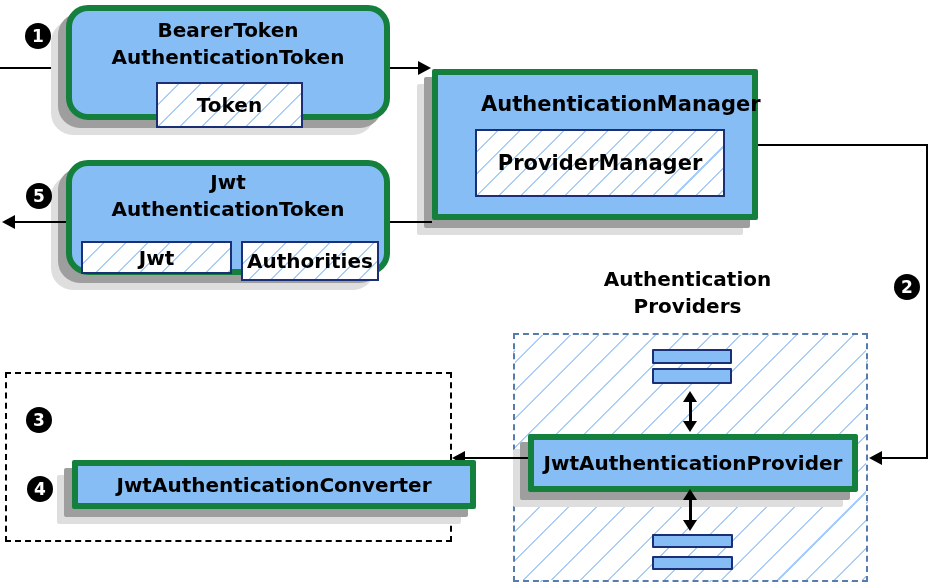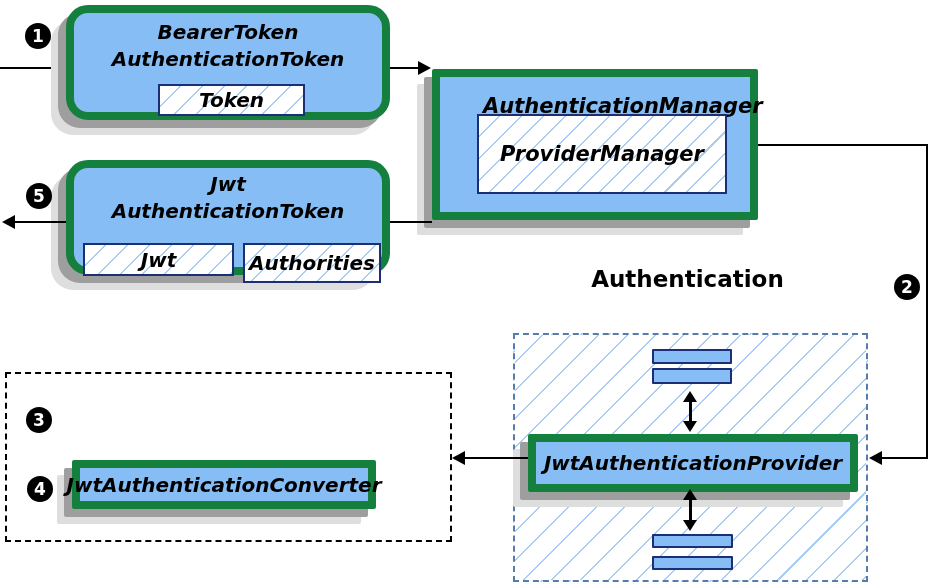--- a/index.html
+++ b/index.html
@@ -3,42 +3,42 @@
 <meta charset="utf-8">
 <style>
   html,body{margin:0;padding:0;background:#fff;}
   .stage{
     position:relative;width:932px;height:584px;background:#ffffff;overflow:hidden;
     font-family:"DejaVu Sans",sans-serif;color:#000;
   }
   
   .node{
     position:absolute;box-sizing:border-box;
-    background:#85bdf4;border:8px solid #15803d;font-style:italic;
+    background:#85bdf4;border:6px solid #15803d;
   }
   .shadow{box-shadow:-8px 8px 0 #9e9e9e,-15px 15px 0 #dedede;}
   .rounded{border-radius:22px;}
   .sq{border-radius:2px;}
   .hatch{
     position:absolute;box-sizing:border-box;background-color:#fff;
     background-image:repeating-linear-gradient(135deg,transparent 0 14px,#a9cdf4 14px 15.5px);
     border:2px solid #1b2f77;
   }
   .hatch-lg{
     position:absolute;box-sizing:border-box;background-color:#fff;
     background-image:repeating-linear-gradient(135deg,transparent 0 18.5px,#a9cdf4 18.5px 20px);
   }
   .dash-blue{border:2px dashed #567bad;}
   .dash-black{position:absolute;box-sizing:border-box;border:2px dashed #000;background:transparent;}
   
   .lbl{font-weight:bold;line-height:27px;font-size:20px;text-align:center;}
   .title2{position:absolute;left:0;right:0;}
   .center-lbl{display:flex;align-items:center;justify-content:center;font-weight:bold;font-size:20px;height:100%;}
   .mgr-title{position:absolute;left:0;right:0;top:17px;text-align:center;font-weight:bold;font-size:21px;padding-left:43px;}
-  .free-lbl{position:absolute;font-weight:bold;font-size:23px;line-height:27px;text-align:center;}
+  .free-lbl{position:absolute;font-weight:bold;font-size:20px;line-height:27px;text-align:center;}
   
   .hline,.vline{position:absolute;background:#000;}
   .hline{height:2px;}
   .vline{width:2px;}
   .tri-r{position:absolute;width:0;height:0;border-top:7px solid transparent;border-bottom:7px solid transparent;border-left:13px solid #000;}
   .tri-l{position:absolute;width:0;height:0;border-top:7px solid transparent;border-bottom:7px solid transparent;border-right:13px solid #000;}
   
   .varrow{position:absolute;width:14px;}
   .varrow::before{content:"";position:absolute;top:0;left:0;border-left:7px solid transparent;border-right:7px solid transparent;border-bottom:11px solid #000;}
   .varrow::after{content:"";position:absolute;bottom:0;left:0;border-left:7px solid transparent;border-right:7px solid transparent;border-top:11px solid #000;}
@@ -57,31 +57,31 @@
 <div class="stage">
 
   <div class="hline" style="left:0;top:67px;width:66px;"></div>
   <div class="step" style="left:25px;top:23px;">1</div>
 
   <div class="node rounded shadow" style="left:66px;top:5px;width:324px;height:115px;">
     <div class="title2 lbl" style="top:6px;">
       <div>BearerToken</div>
       <div>AuthenticationToken</div>
     </div>
-    <div class="hatch" style="left:84px;top:71px;width:147px;height:32px;">
+    <div class="hatch" style="left:84px;top:71px;width:147px;height:46px;">
       <div class="center-lbl">Token</div>
     </div>
   </div>
 
   <div class="hline" style="left:390px;top:67px;width:29px;"></div>
   <div class="tri-r" style="left:418px;top:61px;"></div>
 
   <div class="node sq shadow" style="left:432px;top:69px;width:326px;height:151px;">
     <div class="mgr-title">AuthenticationManager</div>
-    <div class="hatch" style="left:37px;top:37px;width:250px;height:80px;">
+    <div class="hatch" style="left:37px;top:54px;width:250px;height:68px;">
       <div class="center-lbl" style="font-size:21px;">ProviderManager</div>
     </div>
   </div>
 
   <div class="hline" style="left:390px;top:221px;width:42px;"></div>
 
   <div class="node rounded shadow" style="left:66px;top:160px;width:324px;height:115px;">
     <div class="title2 lbl" style="top:3px;">
       <div>Jwt</div>
       <div>AuthenticationToken</div>
@@ -99,20 +99,21 @@
   <div class="step" style="left:26px;top:183px;">5</div>
 
   <div class="hline" style="left:758px;top:144px;width:170px;"></div>
   <div class="vline" style="left:926px;top:144px;height:315px;"></div>
   <div class="hline" style="left:880px;top:457px;width:48px;"></div>
   <div class="tri-l" style="left:869px;top:451px;"></div>
   <div class="step" style="left:894px;top:274px;">2</div>
 
   <div class="free-lbl" style="left:555px;top:266px;width:265px;">
     <div>Authentication</div>
+    <div>Providers</div>
   </div>
 
   <div class="hatch-lg dash-blue" style="left:513px;top:333px;width:355px;height:249px;">
     <div class="bar" style="left:137px;top:14px;width:80px;height:15px;"></div>
     <div class="bar" style="left:137px;top:33px;width:80px;height:16px;"></div>
 
     <div class="varrow" style="left:168px;top:56px;height:41px;">
         <div class="shaft"></div>
       </div>
 
@@ -125,21 +126,21 @@
       </div>
 
     <div class="bar" style="left:137px;top:199px;width:81px;height:14px;"></div>
     <div class="bar" style="left:137px;top:221px;width:81px;height:14px;"></div>
   </div>
 
   <div class="hline" style="left:465px;top:457px;width:63px;"></div>
   <div class="tri-l" style="left:452px;top:451px;"></div>
 
   <div class="dash-black" style="left:5px;top:372px;width:447px;height:170px;">
-    <div class="node sq shadow" style="left:65px;top:86px;width:304px;height:49px;">
+    <div class="node sq shadow" style="left:65px;top:86px;width:404px;height:49px;">
       <div class="center-lbl">JwtAuthenticationConverter</div>
     </div>
   </div>
 
   <div class="step" style="left:26px;top:407px;">3</div>
   <div class="step" style="left:27px;top:476px;">4</div>
 
 </div>
 
 </body></html>

